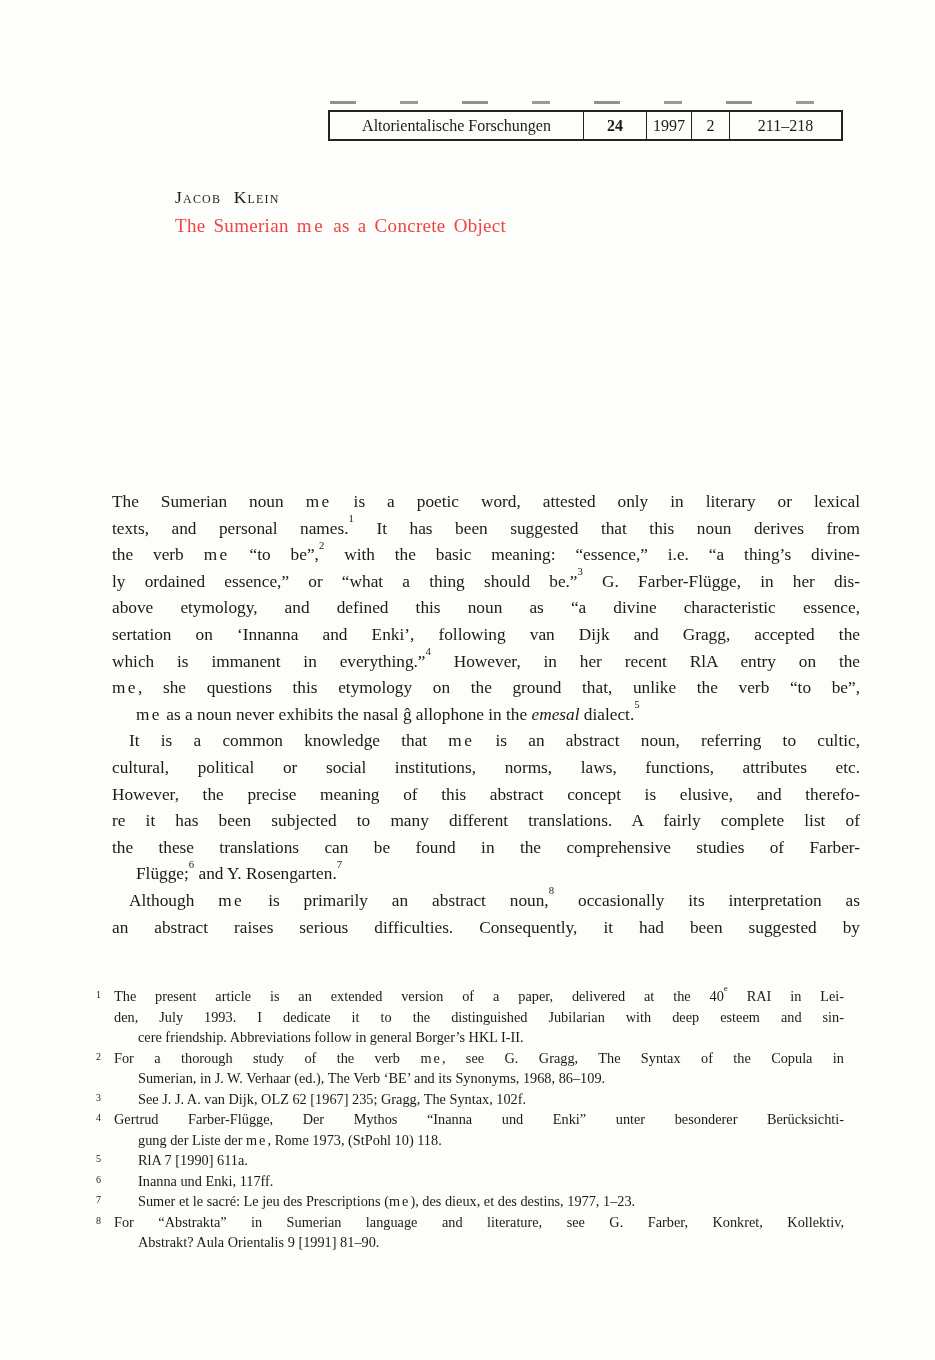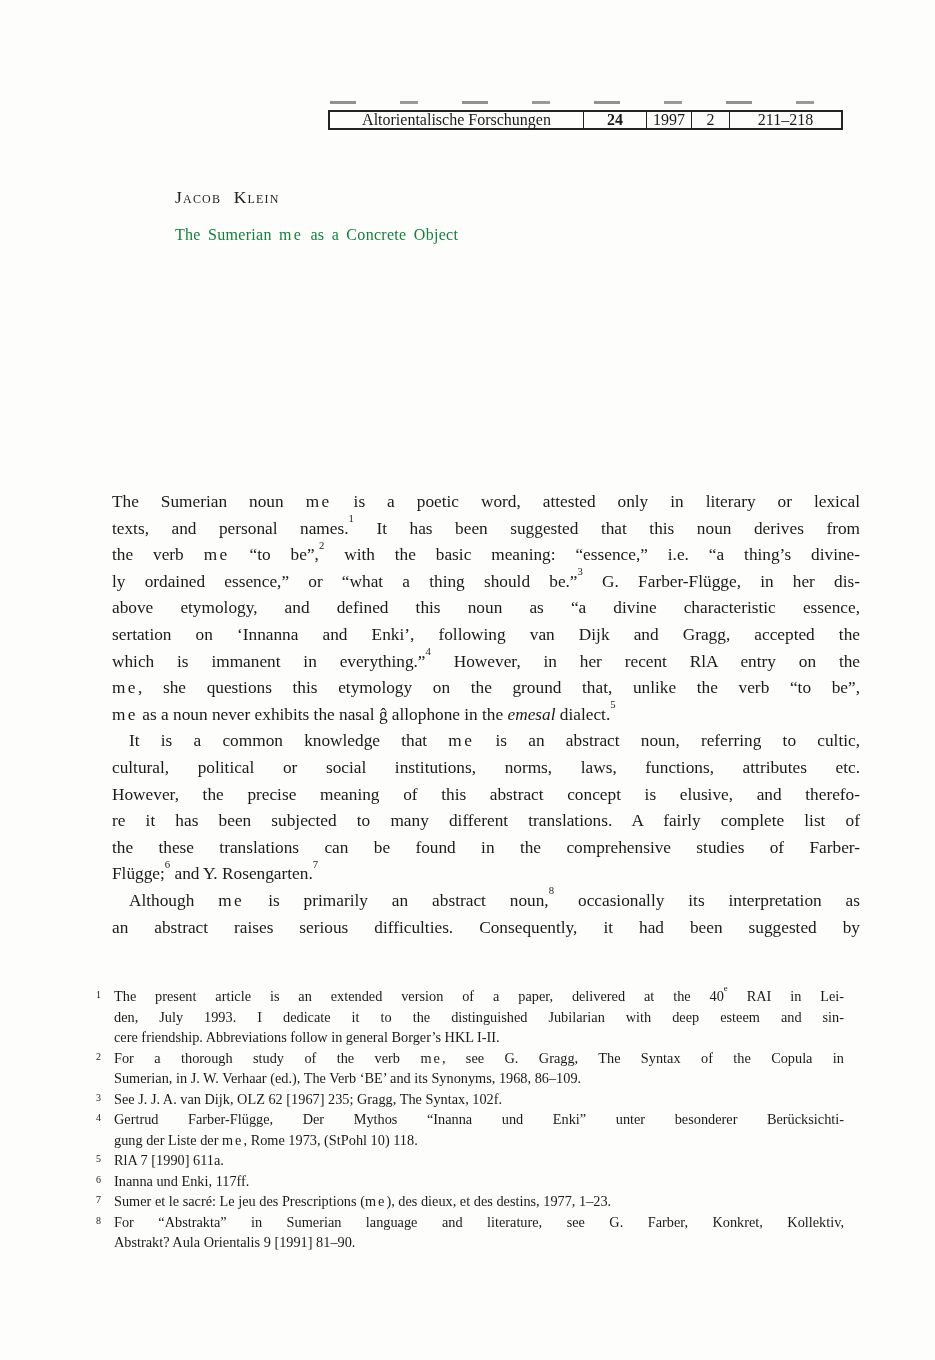--- a/index.html
+++ b/index.html
@@ -7,21 +7,21 @@
     position:relative;
     width:935px;height:1360px;
     margin:0 auto;
     background:#fdfdfb;
     color:#1a1a18;
     font-family:"Liberation Serif","DejaVu Serif",serif;
     overflow:hidden;
   }
   
   .jheader{
-    position:absolute;left:328px;top:110px;width:515px;height:20px;
+    position:absolute;left:328px;top:110px;width:515px;height:31px;
     display:flex;border:2px solid #24241f;box-sizing:border-box;
     font-size:16px;
   }
   .jheader .cell{
     display:flex;align-items:center;justify-content:center;
     box-sizing:border-box;height:100%;
   }
   .jheader .cell + .cell{border-left:1.6px solid #24241f;}
   .c-journal{width:253px;}
   .c-vol{width:63px;font-weight:bold;}
@@ -35,30 +35,30 @@
       #7a7a74 70px 88px, transparent 88px 132px);
     opacity:.75;
   }
   
   .author{
     position:absolute;left:175px;top:187px;
     font-variant:small-caps;font-size:17.5px;letter-spacing:1.2px;word-spacing:7px;
     color:#201f1c;
   }
   .a-title{
-    position:absolute;left:175px;top:226px;
-    font-size:16px;letter-spacing:.3px;word-spacing:3px;color:#15803d;
+    position:absolute;left:175px;top:215px;
+    font-size:19px;letter-spacing:.3px;word-spacing:3px;color:#ef4444;
   }
   
   .bodytext{
     position:absolute;left:112px;top:489px;width:748px;
     font-size:17.3px;line-height:26.6px;
   }
   .tline{text-align:justify;text-align-last:justify;white-space:normal;}
-  .tline-last{text-align:left;text-align-last:auto;}
+  .tline-last{text-align:left;text-align-last:auto;margin-left:24px;}
   .tline-indent{text-indent:17px;}
   sup{font-size:.62em;line-height:0;position:relative;top:-.45em;}
   .seg-sp{letter-spacing:.14em;}
   .seg-i{font-style:italic;}
   
   .footnotes{
     position:absolute;left:96px;top:986px;width:748px;
     font-size:14.3px;line-height:20.5px;
   }
   .footnote{position:relative;padding-left:18px;}

